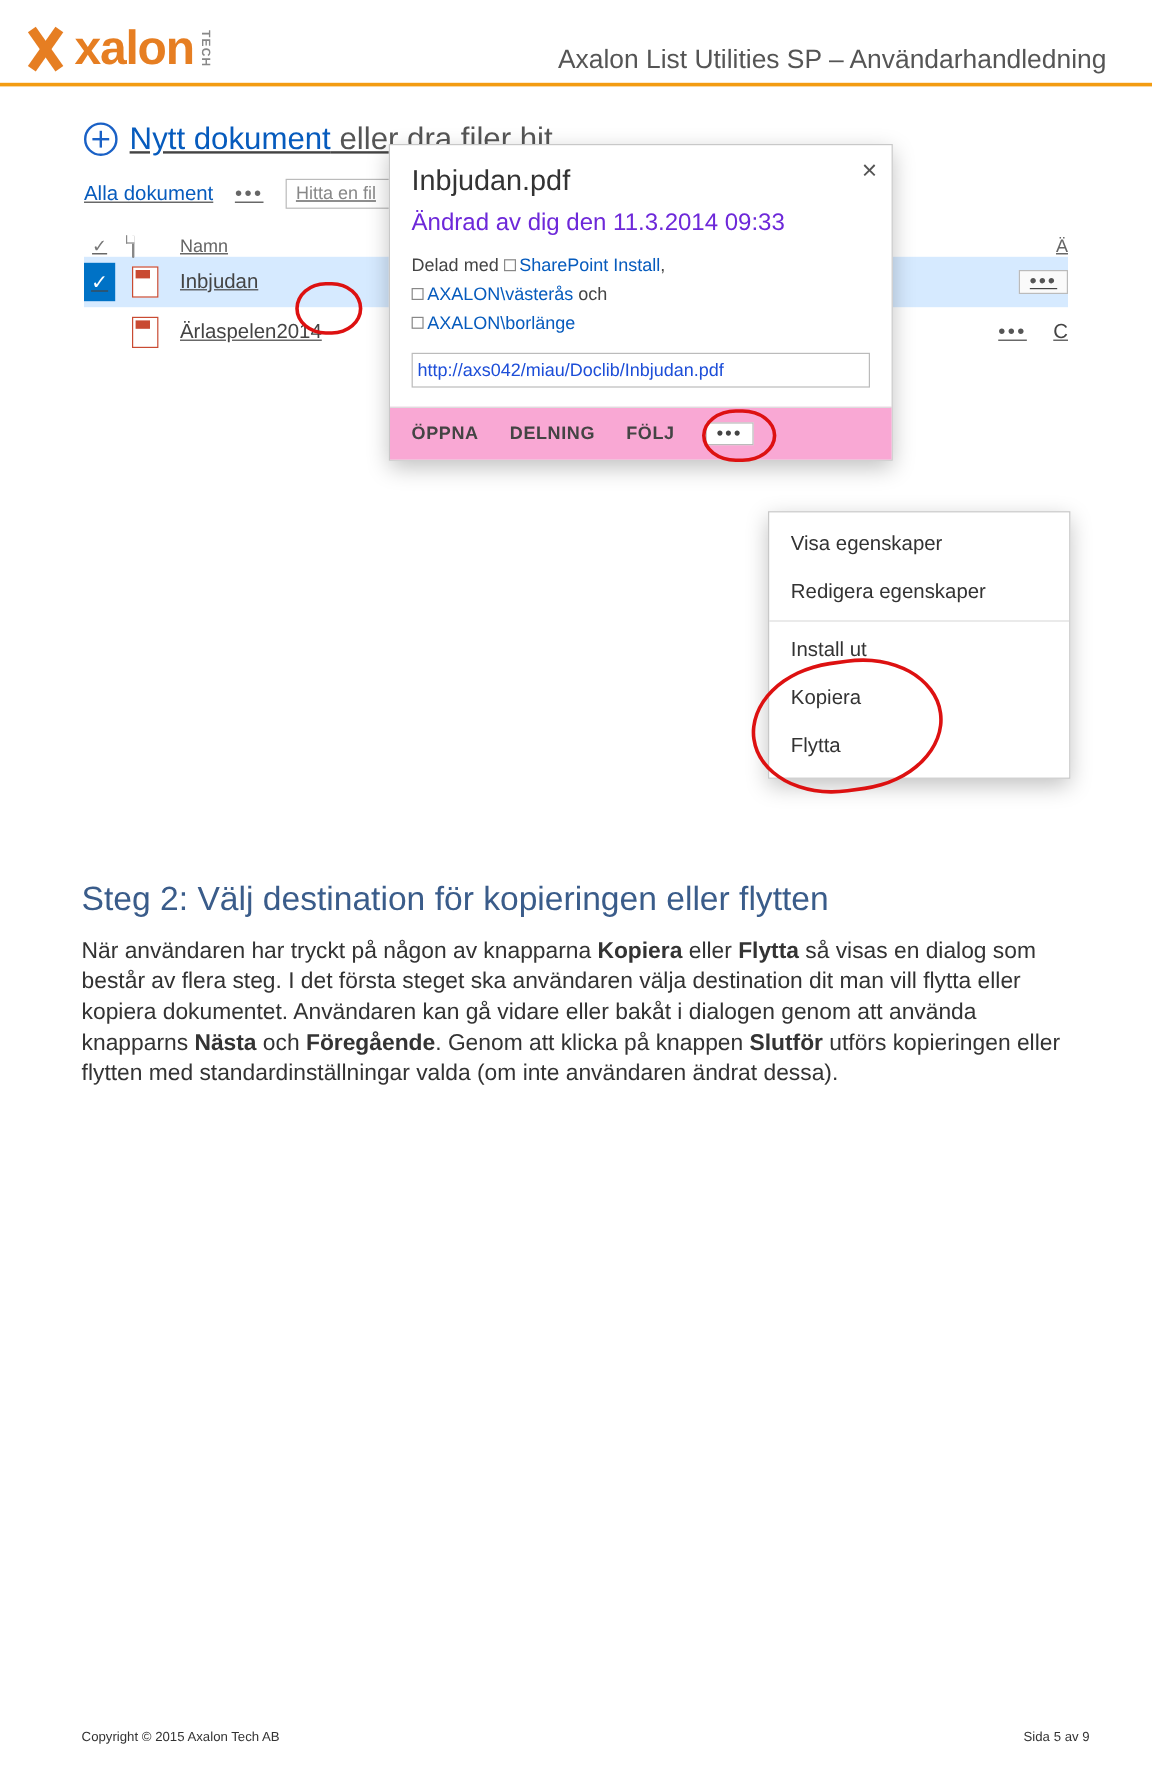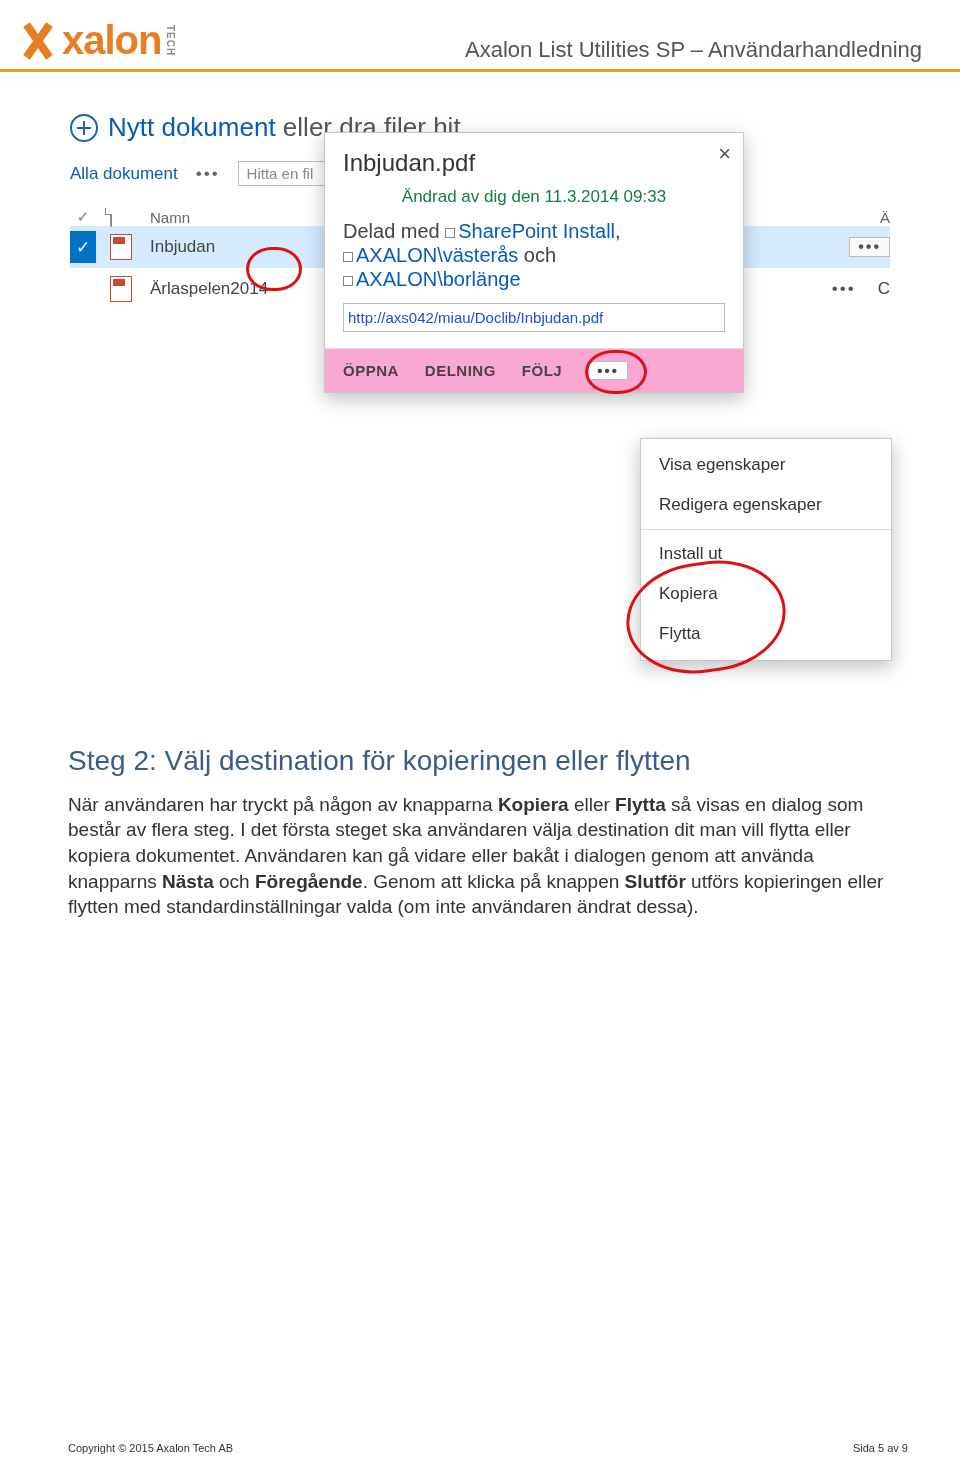--- a/index.html
+++ b/index.html
@@ -37,26 +37,27 @@
   .logo-cross::after  { transform: rotate(-35deg); }
   .logo-tm { font-size:10px; color:#888; writing-mode: vertical-rl; margin-left:4px; letter-spacing:1px;}
   .header-title {
     font-size: 22px;
     color: #555;
   }
 
   
   .screenshot {
     position: relative;
-    margin: 40px 0 0 70px;
+    margin: 28px 0 0 70px;
     width: 820px;
     height: 590px;
     font-family: "Segoe UI", Arial, sans-serif;
     font-size: 17px;
     color: #444;
+    text-decoration: underline;
   }
   .new-doc-row { display:flex; align-items:center; gap:10px; color:#555; font-size:26px; font-weight:300; }
   .plus-circle {
     width:28px; height:28px; border:2px solid #1a61c6; border-radius:50%;
     position:relative; color:#1a61c6;
   }
   .plus-circle::before, .plus-circle::after {
     content:""; position:absolute; background:#1a61c6;
   }
   .plus-circle::before { width:14px; height:2px; left:5px; top:11px; }
@@ -109,22 +110,22 @@
   }
 
   
   .callout {
     position:absolute; left:254px; top:20px; width:420px;
     background:#fff; border:1px solid #c8c8c8; box-shadow: 0 6px 18px rgba(0,0,0,0.25);
     padding:16px 18px 0 18px;
   }
   .callout .close { position:absolute; right:12px; top:8px; font-size:22px; color:#555; cursor:pointer; }
   .callout-title { font-size:24px; font-weight:300; color:#333; margin-bottom:10px;}
-  .callout-sub { font-size:17px; color:#15803d; margin-bottom:12px;text-align:center;}
-  .share-line { font-size:20px; line-height:24px; color:#444; margin-bottom:12px;}
+  .callout-sub { font-size:20px; color:#6d28d9; margin-bottom:12px;}
+  .share-line { font-size:15px; line-height:24px; color:#444; margin-bottom:12px;}
   .share-line .lbl { color:#444; }
   .share-link { color:#065bbd; }
   .sq { display:inline-block; width:10px; height:10px; border:1px solid #888; margin-right:3px; vertical-align:baseline;}
   .url-box { border:1px solid #bbb; padding:5px 4px; font-size:15px; color:#1d4ed8; margin-bottom:0;}
   .callout-footer {
     margin:16px -18px 0 -18px; border-top:1px solid #ddd;
     background:#f9a8d4; padding:12px 18px; display:flex; align-items:center; gap:26px;
     font-size:15px; color:#444;
   }
   .callout-footer .act { font-weight:600; letter-spacing:0.5px; cursor:pointer;}

